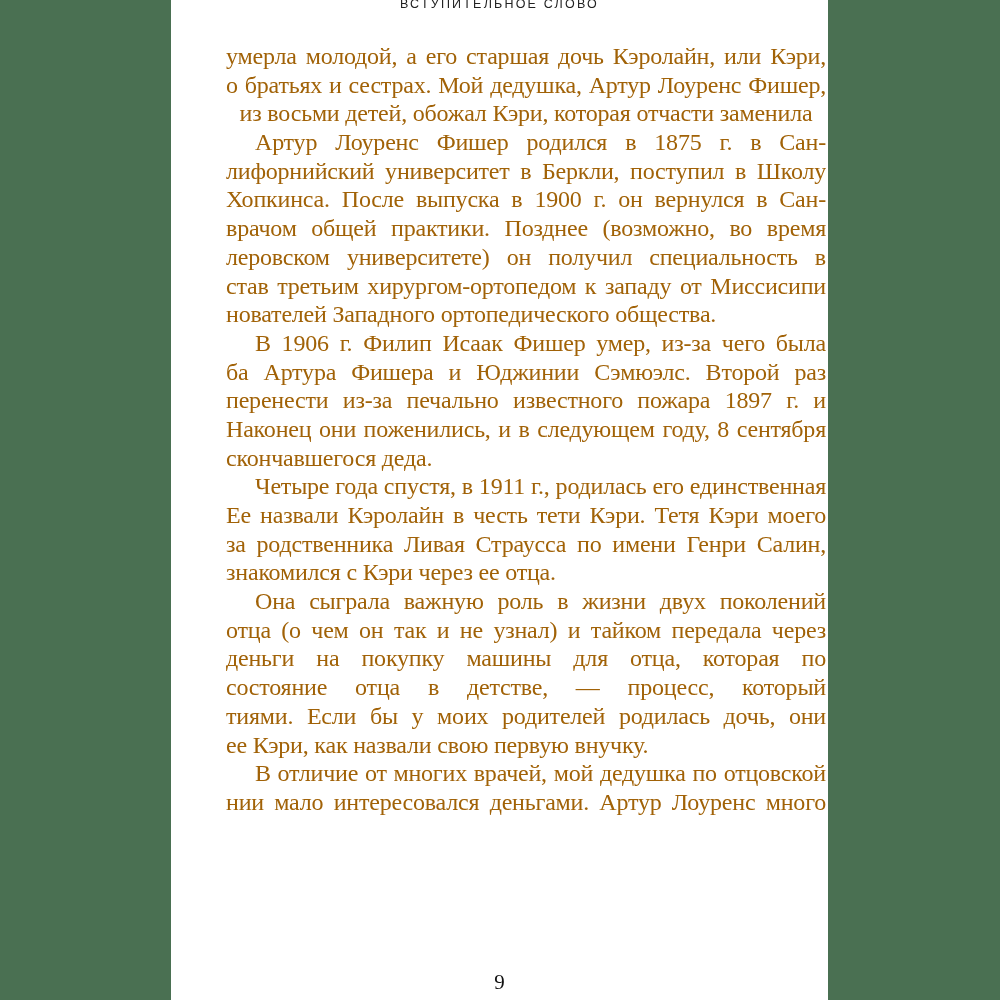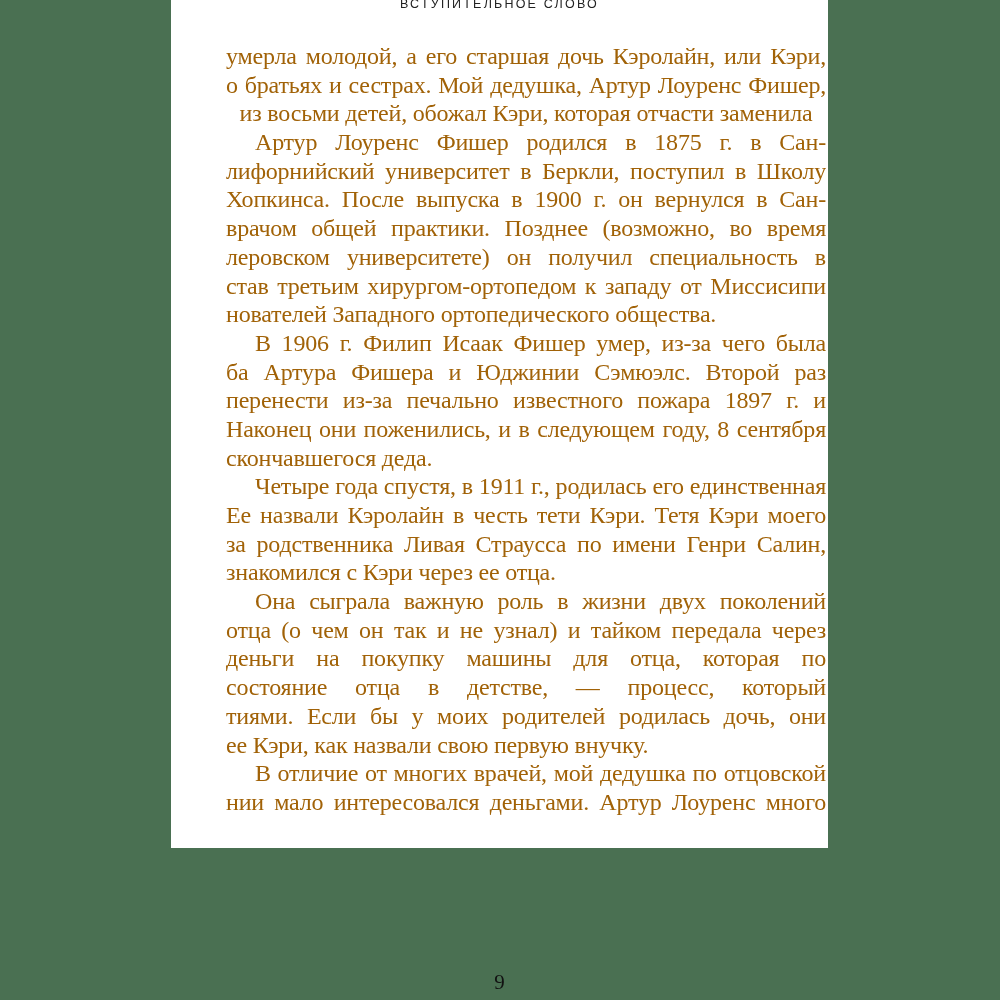--- a/index.html
+++ b/index.html
@@ -11,21 +11,21 @@
     height: 1000px;
     background: #4a7052;
     position: relative;
     overflow: hidden;
   }
   .page {
     position: absolute;
     left: 171px;
     top: 0;
     width: 657px;
-    height: 848px;
+    height: 1000px;
     background: #ffffff;
   }
   .running-header {
     position: absolute;
     top: -3px;
     left: 0;
     right: 0;
     text-align: center;
     font-family: "Liberation Sans", sans-serif;
     font-size: 12.5px;

